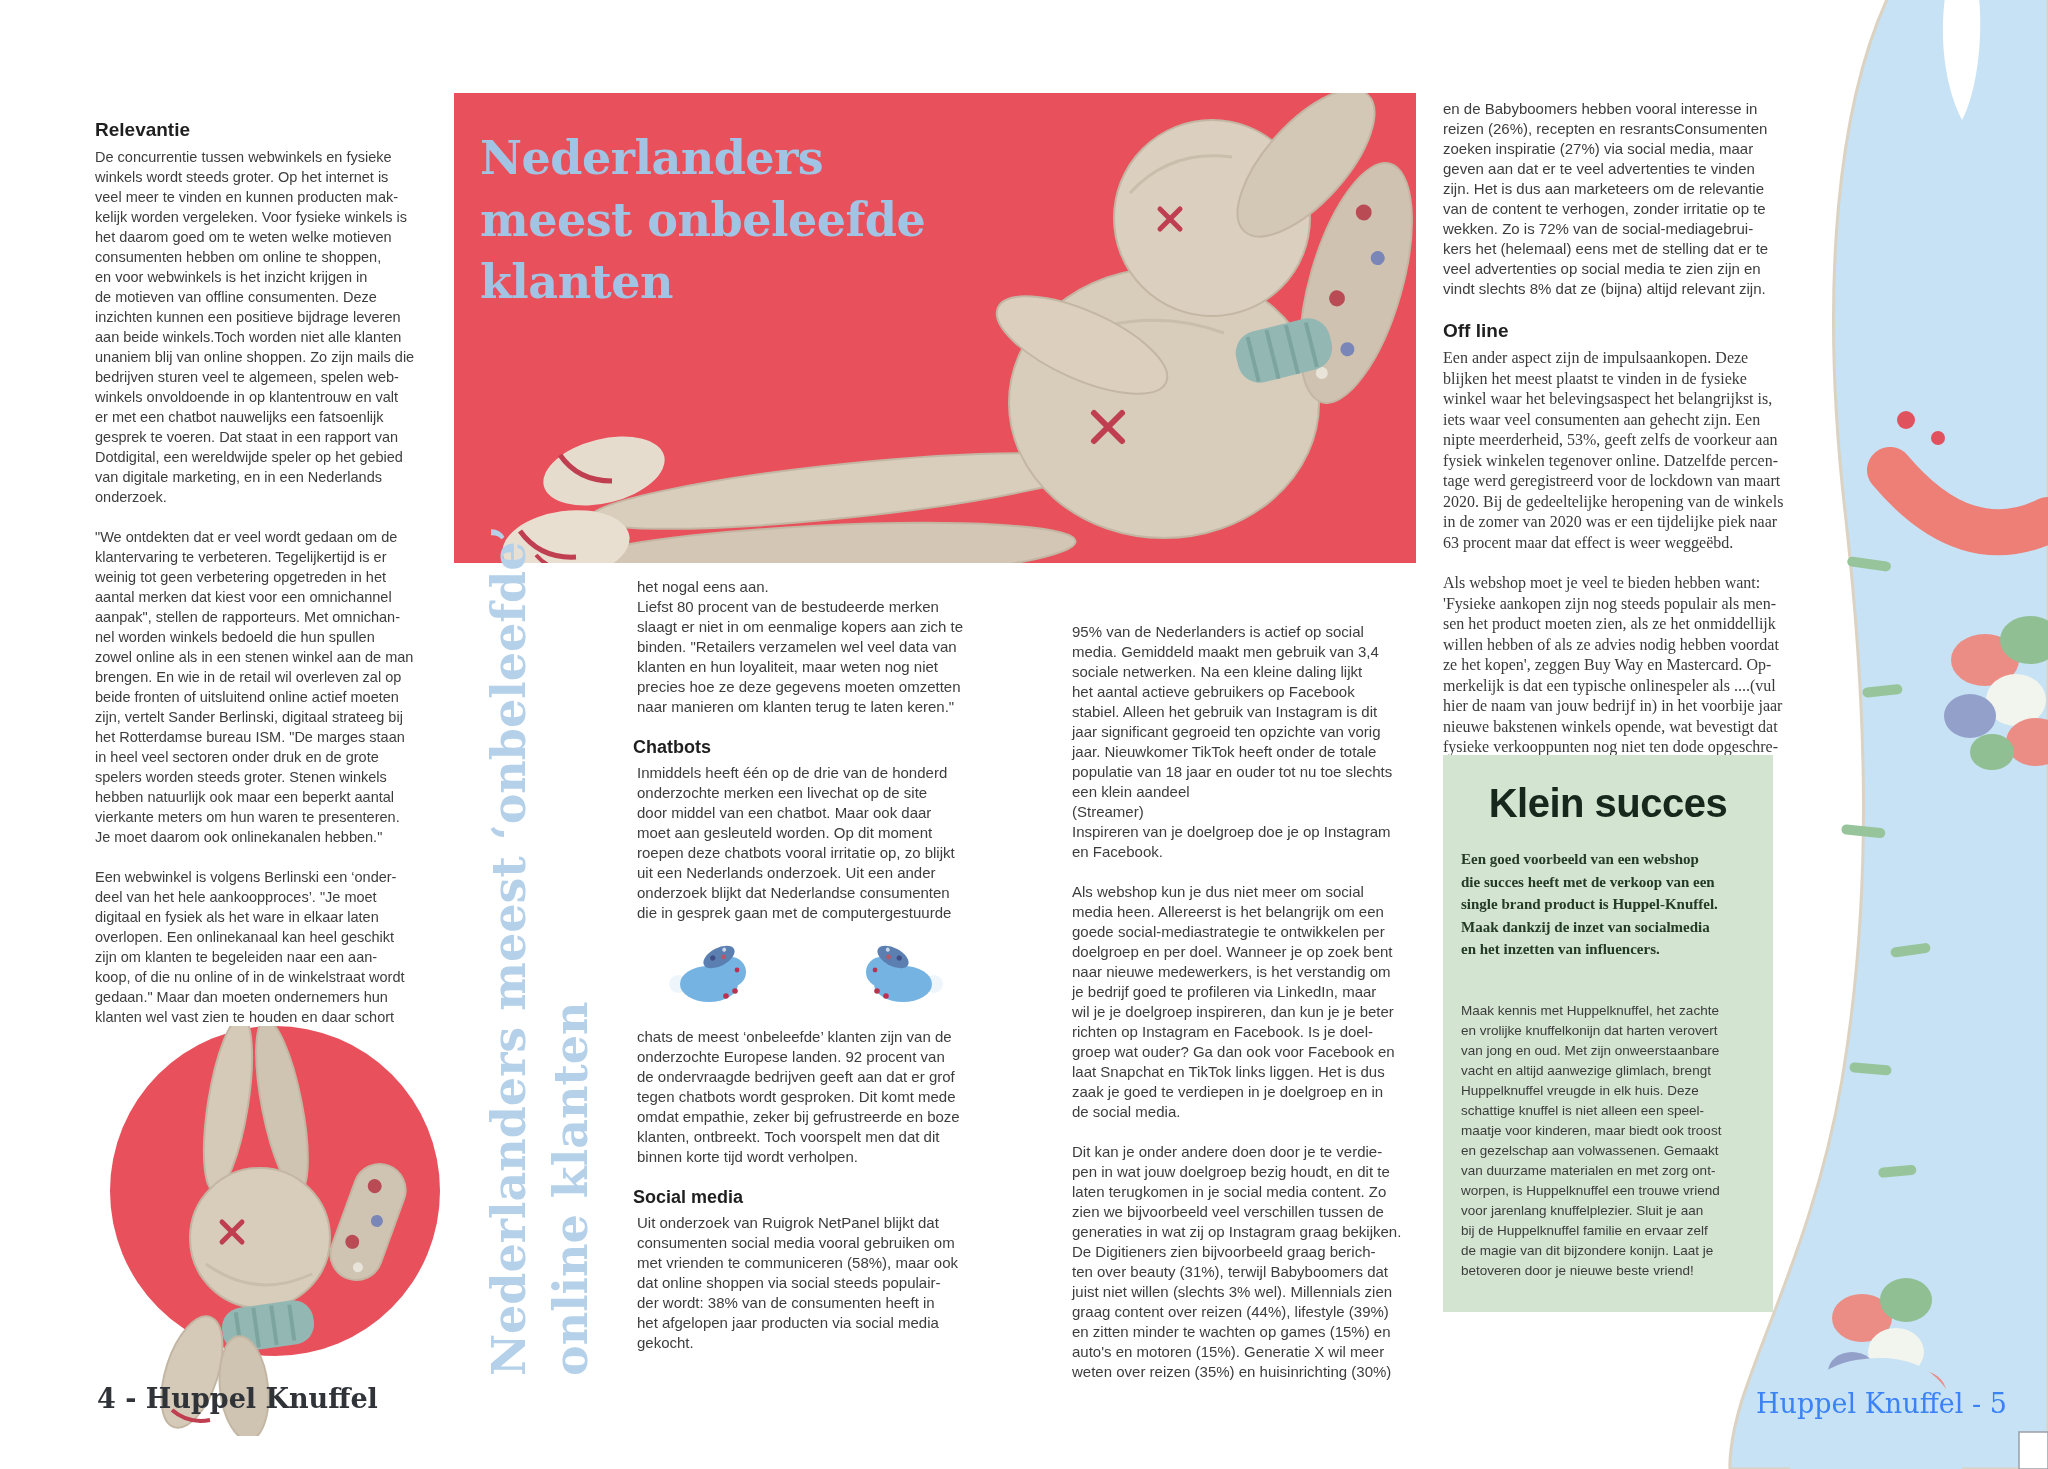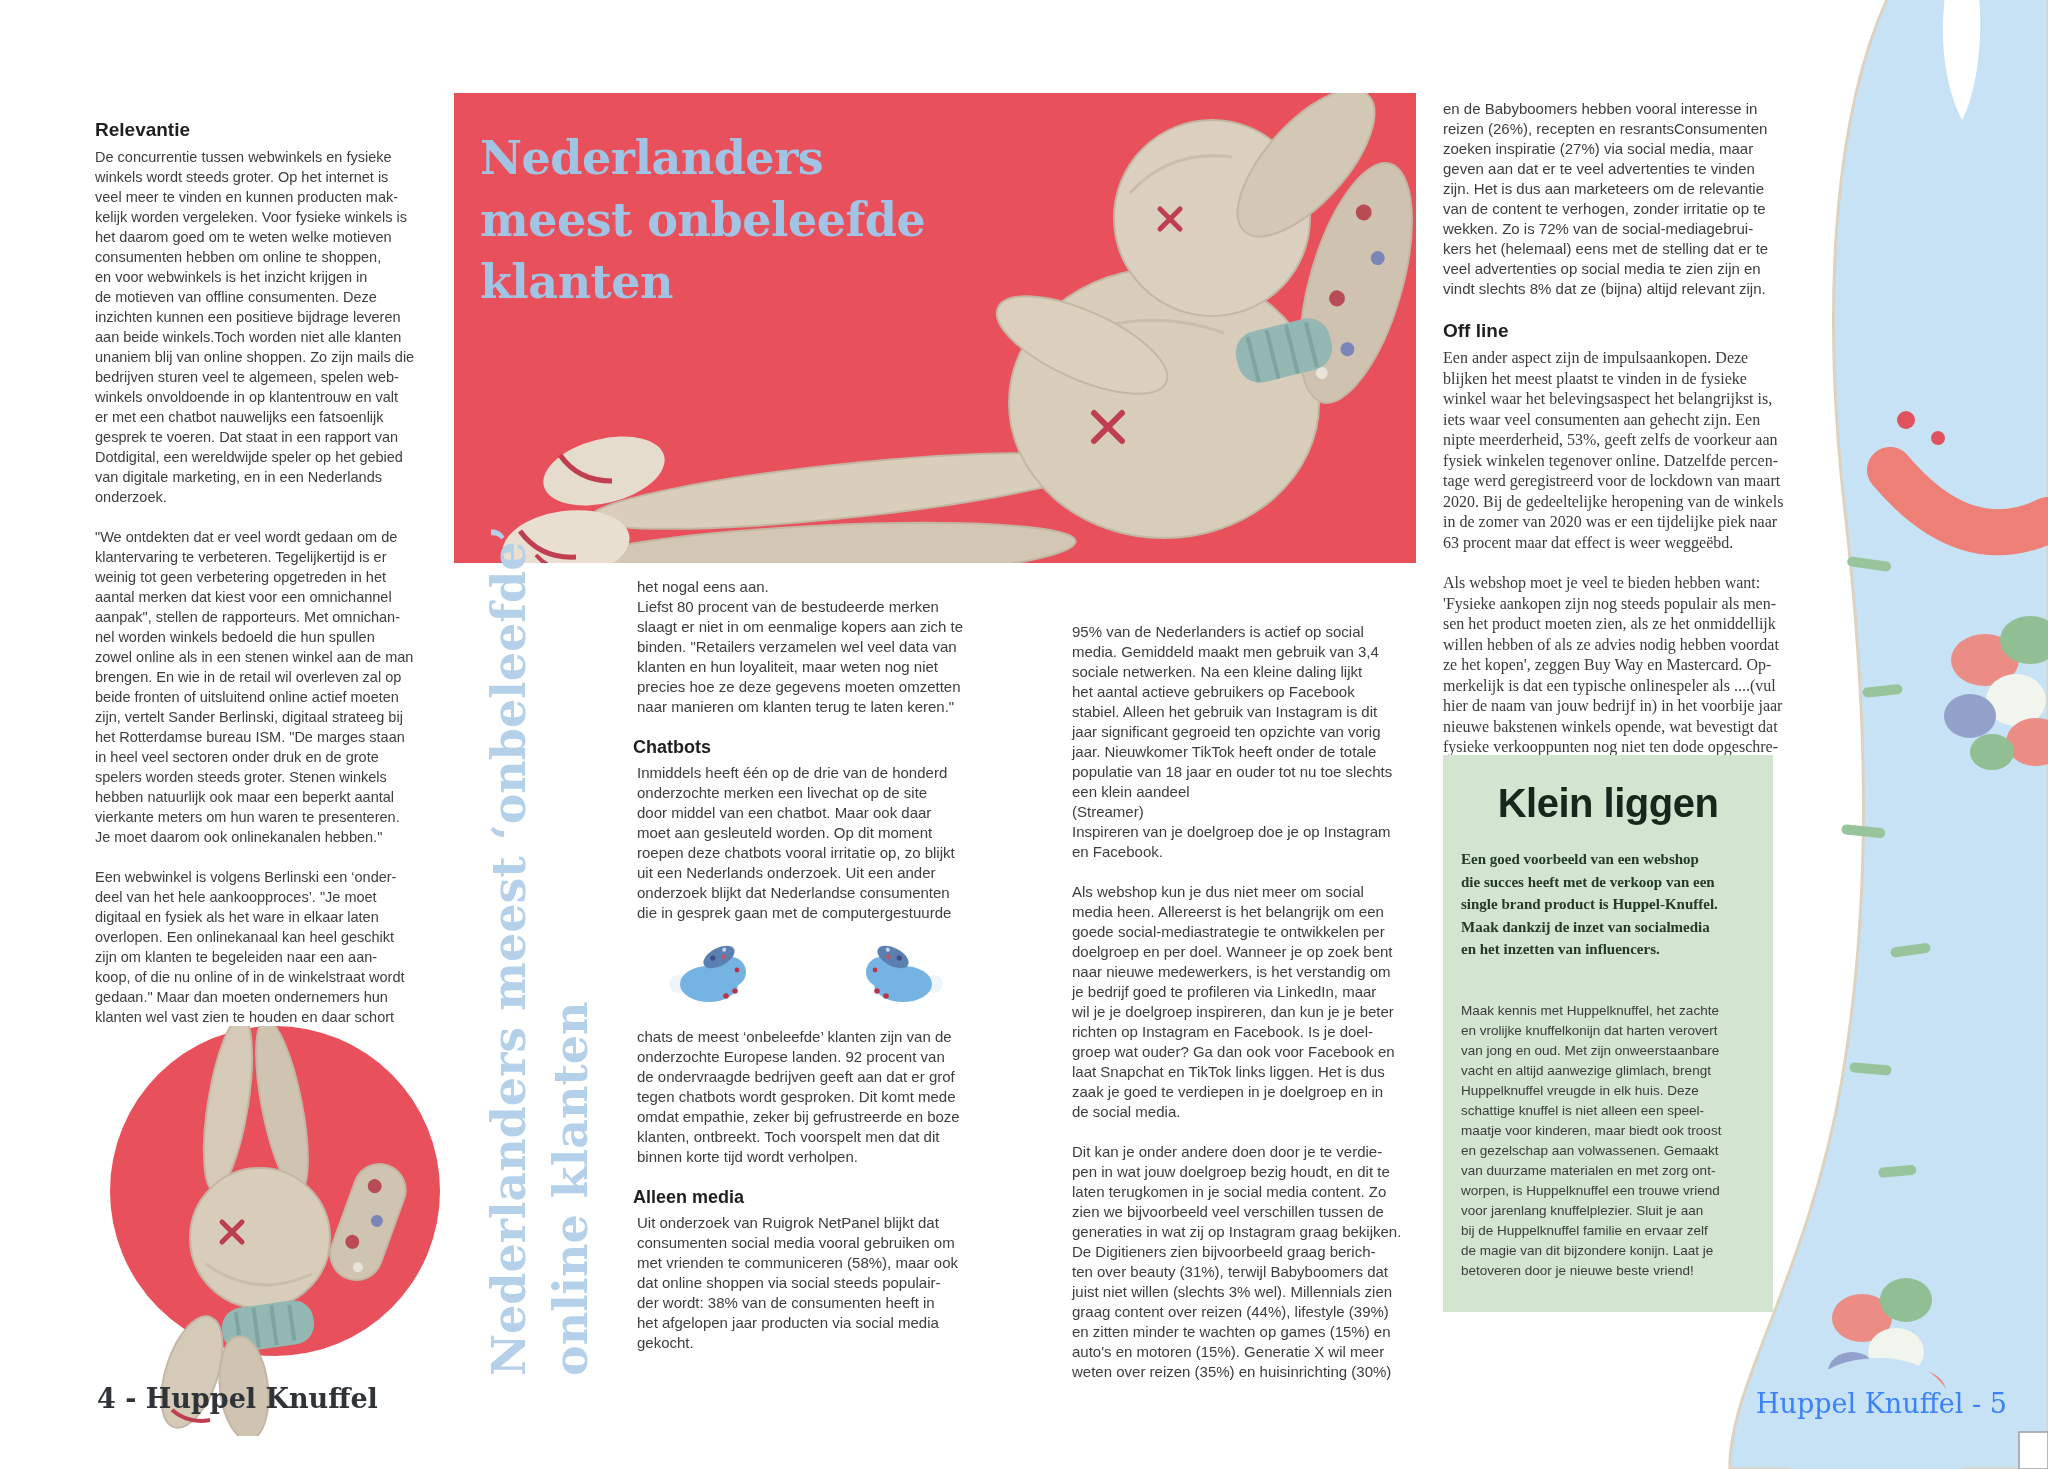--- a/index.html
+++ b/index.html
@@ -258,21 +258,21 @@
       <circle cx="68" cy="47" r="2.8" fill="#b8344d"></circle>
     </svg>
   </div>
   <div class="par gap-b">chats de meest ‘onbeleefde’ klanten zijn van de
 onderzochte Europese landen. 92 procent van
 de ondervraagde bedrijven geeft aan dat er grof
 tegen chatbots wordt gesproken. Dit komt mede
 omdat empathie, zeker bij gefrustreerde en boze
 klanten, ontbreekt. Toch voorspelt men dat dit
 binnen korte tijd wordt verholpen.</div>
-  <div class="h-inline">Alleen media</div>
+  <div class="h-inline">Social media</div>
   <div class="par">Uit onderzoek van Ruigrok NetPanel blijkt dat
 consumenten social media vooral gebruiken om
 met vrienden te communiceren (58%), maar ook
 dat online shoppen via social steeds populair-
 der wordt: 38% van de consumenten heeft in
 het afgelopen jaar producten via social media
 gekocht.</div>
 </div>
 
 <div class="abs col3">
@@ -342,21 +342,21 @@
 willen hebben of als ze advies nodig hebben voordat
 ze het kopen', zeggen Buy Way en Mastercard. Op-
 merkelijk is dat een typische onlinespeler als ....(vul
 hier de naam van jouw bedrijf in) in het voorbije jaar
 nieuwe bakstenen winkels opende, wat bevestigt dat
 fysieke verkooppunten nog niet ten dode opgeschre-
 ven zijn. ■</div>
 </div>
 
 <div class="abs greenbox">
-  <div class="green-title">Klein liggen</div>
+  <div class="green-title">Klein succes</div>
   <div class="par green-intro">Een goed voorbeeld van een webshop
 die succes heeft met de verkoop van een
 single brand product is Huppel-Knuffel.
 Maak dankzij de inzet van socialmedia
 en het inzetten van influencers.</div>
   <div class="par green-body">Maak kennis met Huppelknuffel, het zachte
 en vrolijke knuffelkonijn dat harten verovert
 van jong en oud. Met zijn onweerstaanbare
 vacht en altijd aanwezige glimlach, brengt
 Huppelknuffel vreugde in elk huis. Deze

